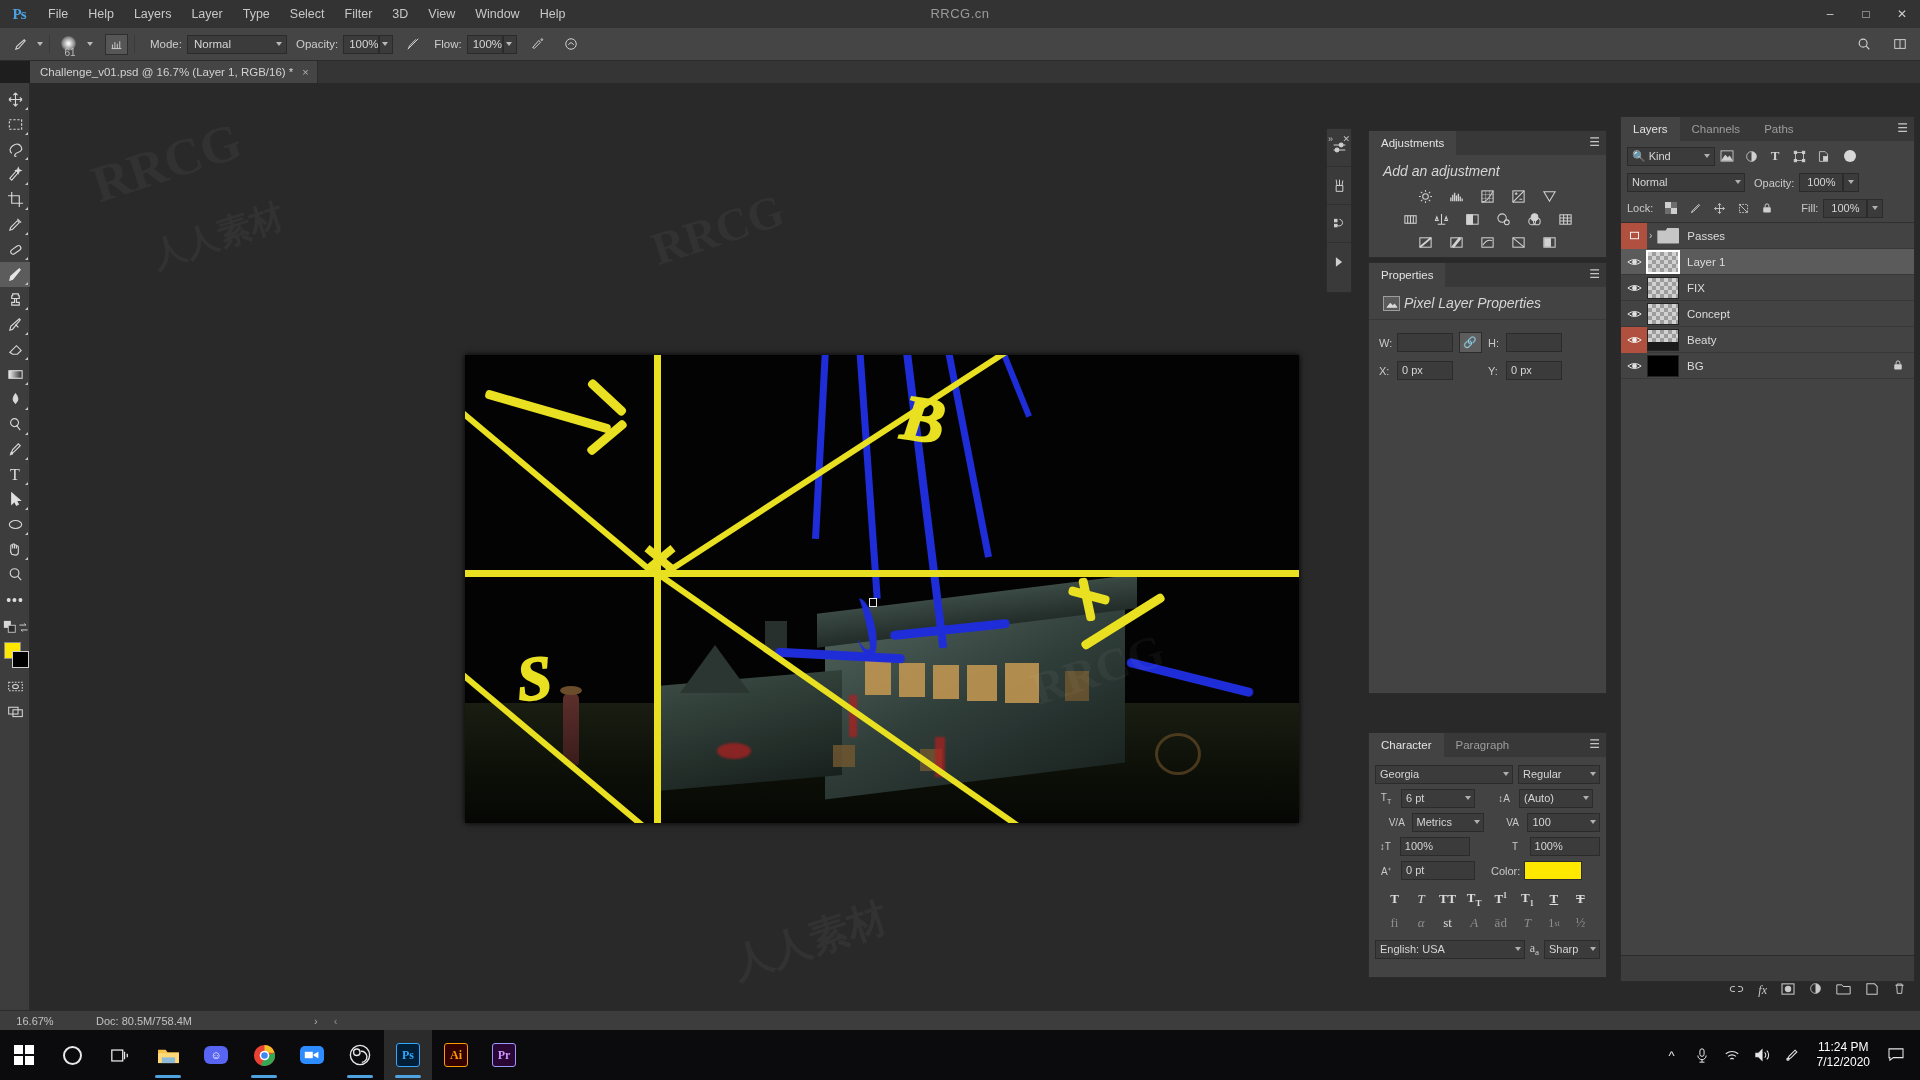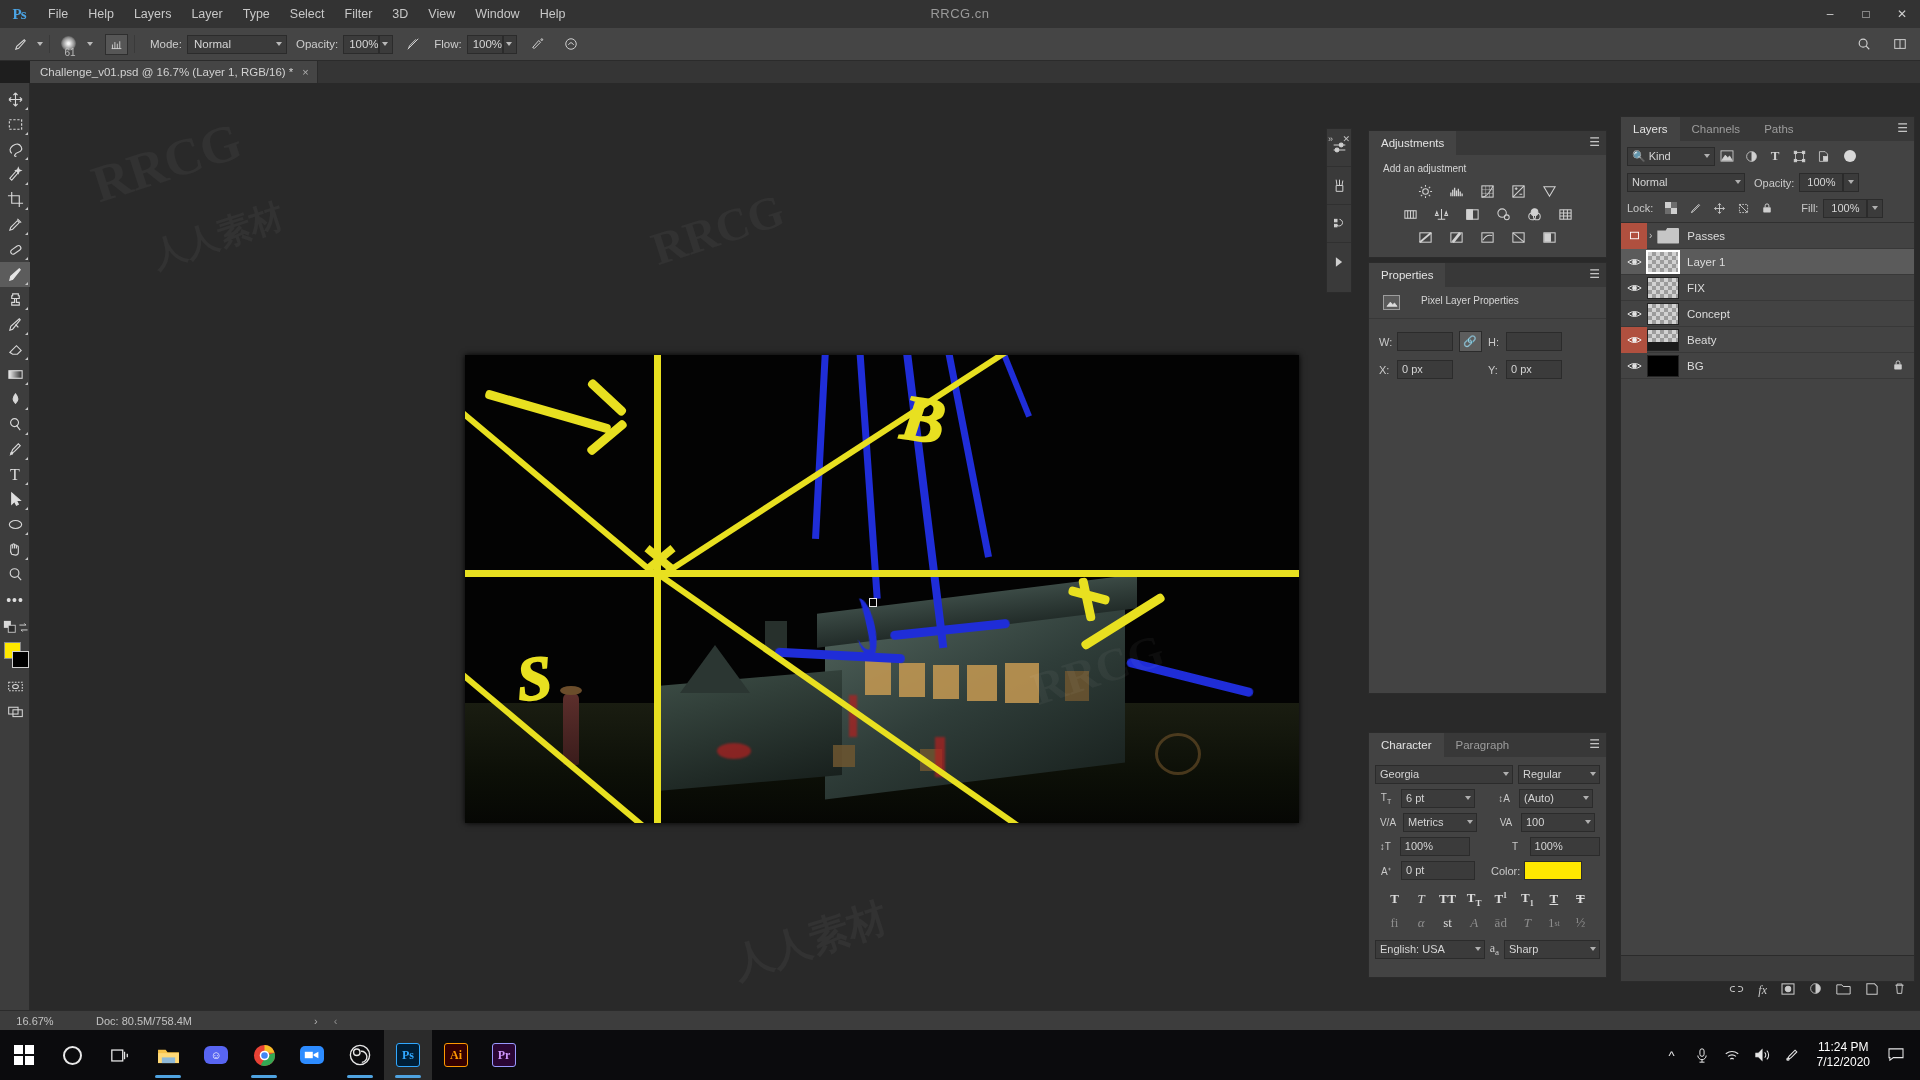--- a/index.html
+++ b/index.html
@@ -113,21 +113,21 @@
 
   
   .panel { position:absolute; background:#434343; border:1px solid #2b2b2b; }
   .ptabbar { height:24px; background:#383838; display:flex; align-items:flex-end;
     position:relative; }
   .ptab { height:24px; padding:0 12px; font-size:11.5px; color:#9d9d9d;
     display:flex;align-items:center;}
   .ptab.on { background:#434343; color:#e3e3e3; }
   .pmenu { position:absolute; right:6px; top:6px; color:#c4c4c4; font-size:12px;
     line-height:10px; letter-spacing:0; }
-  .psection { color:#d5d5d5; font-size:10px; }
+  .psection { color:#d5d5d5; font-size:14px;font-style:italic; }
 
   
   #minidock { position:absolute; left:1326px; top:128px; width:26px; height:165px;
     background:#3a3a3a; border:1px solid #2b2b2b; }
   #minidock .mi { height:38px; display:flex;align-items:center;justify-content:center;
     color:#c9c9c9; font-size:13px; border-bottom:1px solid #303030;}
   #minidock-head { position:absolute; left:1326px; top:130px; width:26px;height:16px;}
 
   
   #adjpanel { left:1368px; top:130px; width:239px; height:128px; }
@@ -690,21 +690,21 @@
         </svg>
       </span>
   </div>
 </div>
 
 <div class="panel" id="proppanel">
   <div class="ptabbar">
     <div class="ptab on">Properties</div>
     <span class="pmenu">☰</span>
   </div>
-  <div style="display:flex;align-items:flex-start;gap:21px;padding:8px 15px 8px 14px">
+  <div style="display:flex;align-items:flex-end;gap:4px;padding:8px 15px 8px 14px">
     <span style="width:17px;height:15px;border:1px solid #9d9d9d;display:flex;align-items:center;justify-content:center;background:#5a5a5a">
       <svg viewBox="0 0 14 12" style="width:12px;height:10px;stroke:#dcdcdc;fill:none;stroke-width:1">
           <path d="M1 10 L5 5 L8 8 L10 6 L13 10z" fill="#dcdcdc"></path>
         </svg>
     </span>
     <span class="psection">Pixel Layer Properties</span>
   </div>
   <div style="height:1px;background:#383838;margin:0 0 12px 0"></div>
   <div style="display:flex;align-items:center;padding:0 10px">
     <span class="plabel" style="width:18px">W:</span>
@@ -740,21 +740,21 @@
   <div style="display:flex;align-items:center;padding:5px 6px 0 6px;gap:4px">
     <span class="cmini">T<sub style="font-size:7px">T</sub></span>
     <span class="cf" style="width:74px">
       <span>6 pt</span><i class="c2"></i></span>
     <span style="width:10px"></span>
     <span class="cmini">↕A</span>
     <span class="cf" style="width:74px">
       <span>(Auto)</span><i class="c2"></i></span>
   </div>
 
-  <div style="display:flex;align-items:center;padding:5px 6px 0 8px;gap:4px">
+  <div style="display:flex;align-items:center;padding:5px 6px 0 17px;gap:4px">
     <span class="cmini">V/A</span>
     <span class="cf" style="width:74px">
       <span>Metrics</span><i class="c2"></i></span>
     <span style="width:10px"></span>
     <span class="cmini">VA</span>
     <span class="cf" style="width:74px">
       <span>100</span><i class="c2"></i></span>
   </div>
 
   <div style="display:flex;align-items:center;padding:5px 6px 0 6px;gap:4px">
@@ -812,21 +812,21 @@
         <i>T</i>
       </span>
     <span class="sty dim">1<sup style="font-size:8px">st</sup></span>
     <span class="sty dim">½</span>
   </div>
 
   <div style="display:flex;align-items:center;padding:7px 6px 0 6px;gap:5px">
     <span class="cf" style="flex:1">
       <span>English: USA</span><i class="c2"></i></span>
     <span style="color:#cfcfcf;font-size:12px;font-family:'Liberation Serif',serif">a<sub style="font-size:9px">a</sub></span>
-    <span class="cf" style="width:96px">
+    <span class="cf" style="width:56px">
       <span>Sharp</span><i class="c2"></i></span>
   </div>
 </div>
 
 <div class="panel" id="layerspanel">
   <div class="ptabbar">
     <div class="ptab on">Layers</div>
     <div class="ptab">Channels</div>
     <div class="ptab">Paths</div>
     <span class="pmenu">☰</span>

